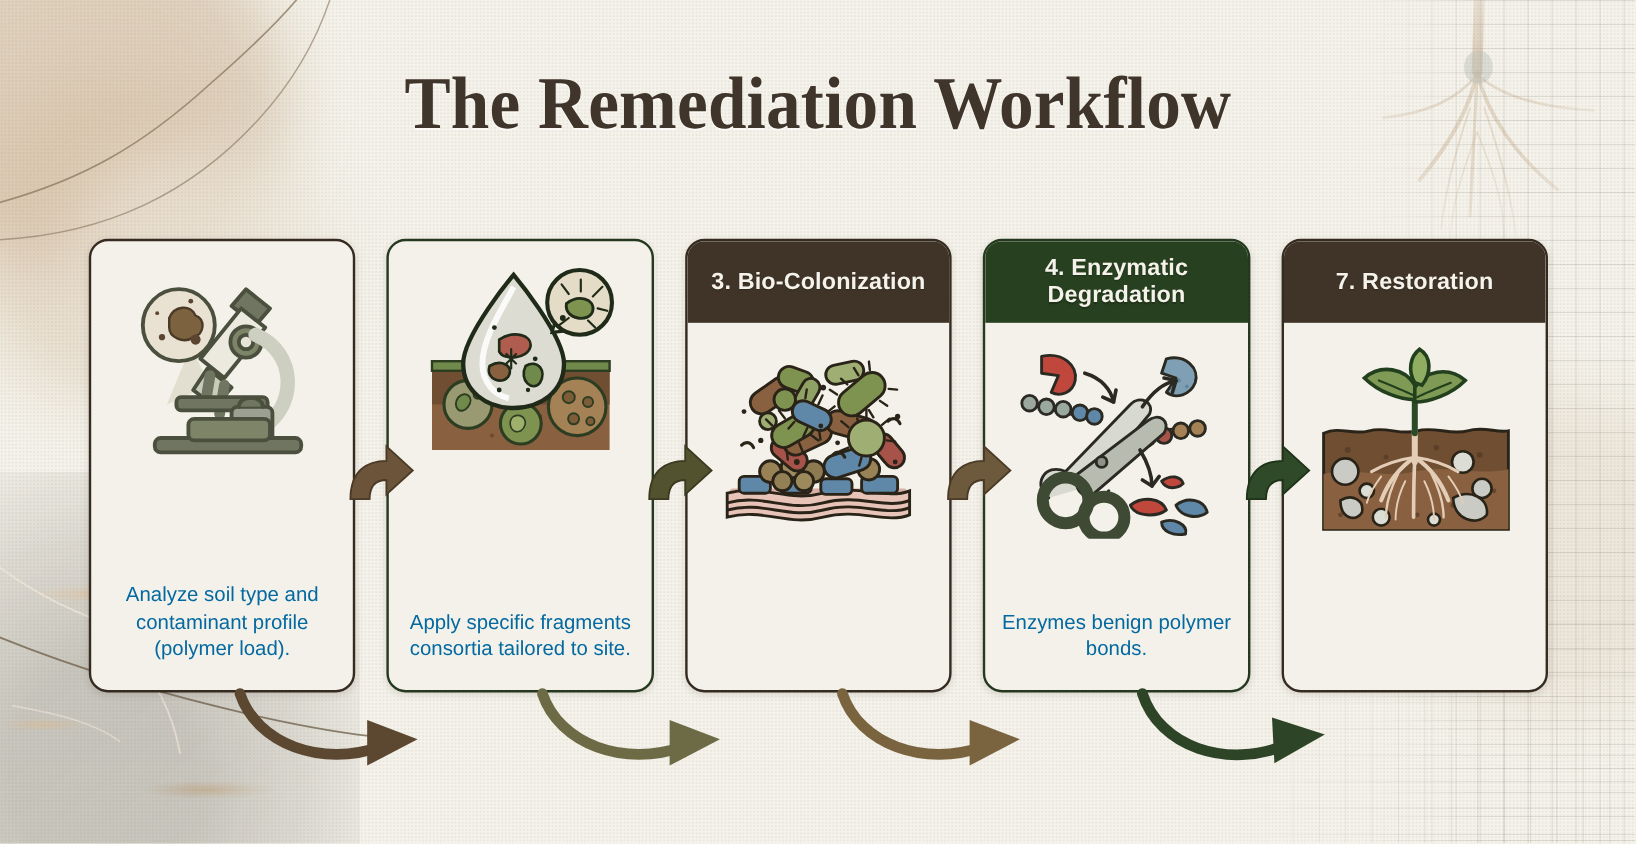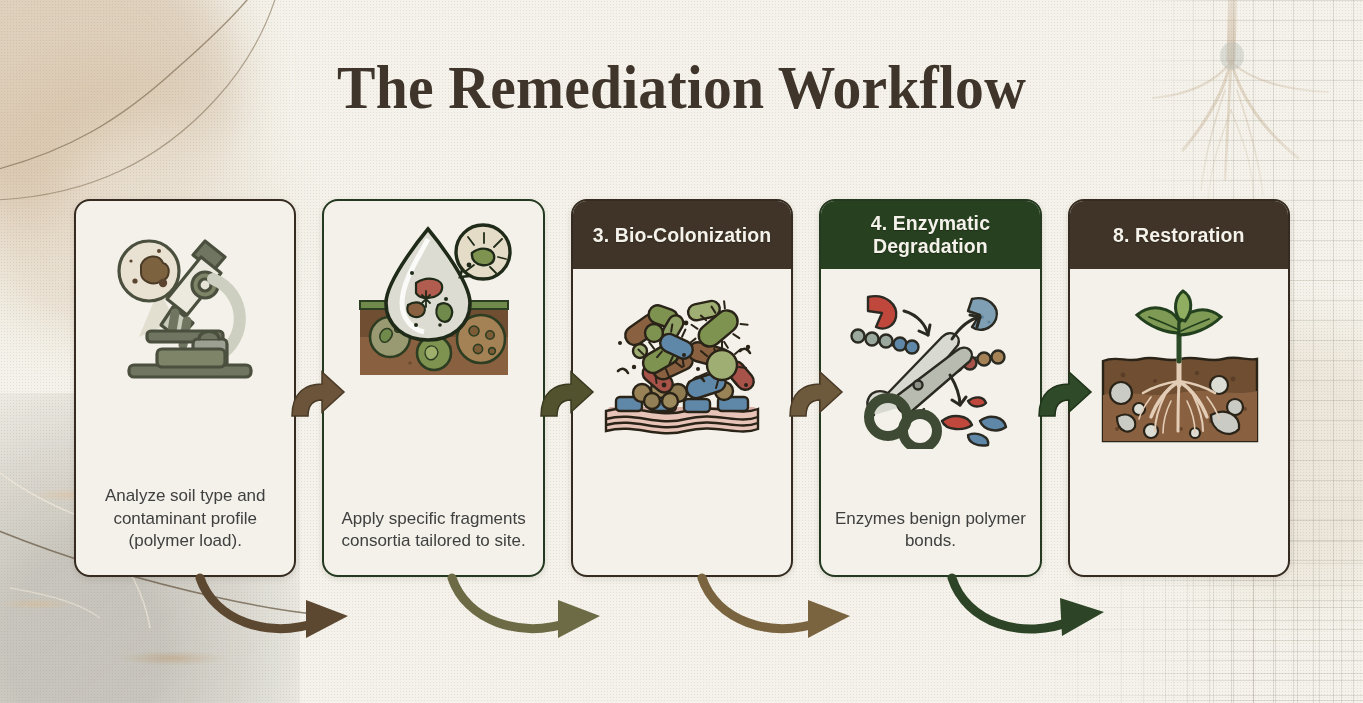--- a/index.html
+++ b/index.html
@@ -105,21 +105,21 @@
     padding:6px 12px 14px;
   }
   .icon-wrap{
     flex:0 0 auto;height:180px;width:100%;
     display:flex;align-items:center;justify-content:center;
     margin-top:4px;
   }
   .icon-wrap svg{display:block;}
   .card-text{
     margin-top:auto;margin-bottom:8px;
-    font-size:17px;line-height:1.33;color:#404040;text-align:center;
+    font-size:17px;line-height:1.33;color:#0369a1;text-align:center;
   }
 
   
   .arrow-mid{position:absolute;width:60px;height:60px;z-index:4;}
   .arrows-bottom{position:absolute;left:0;top:0;width:1363px;height:703px;pointer-events:none;z-index:3;}
 </style>
 </head>
 <body>
 
 <div class="bg">
@@ -387,21 +387,21 @@
             <path d="M134,132 C144,124 158,128 160,138 C152,144 138,142 134,132Z" fill="#5f87a8"></path>
             <path d="M122,146 C132,142 144,148 142,156 C132,158 122,154 122,146Z" fill="#5f87a8"></path>
           </g>
         </svg>
       </div>
       <div class="card-text">Enzymes benign polymer bonds.</div>
     </div>
   </div>
 
   <div class="card">
-    <div class="card-head brown">8. Restoration</div>
+    <div class="card-head brown">7. Restoration</div>
     <div class="card-body">
       <div class="icon-wrap">
         <svg width="172" height="160" viewBox="0 0 172 160">
           <path d="M10,72 C24,66 34,74 48,70 C62,66 74,74 88,70 C102,66 116,74 130,70 C144,66 154,72 164,70 L164,152 L10,152 Z" fill="#6f4e32" stroke="#2a2318" stroke-width="2.4"></path>
           <path d="M10,106 C34,100 58,110 86,104 C114,98 140,108 164,102 L164,152 L10,152 Z" fill="#8a6140" stroke="none"></path>
           <g fill="#4e3520" opacity=".6">
             <circle cx="30" cy="86" r="2.4"></circle>
               <circle cx="62" cy="92" r="2"></circle>
               <circle cx="104" cy="84" r="2.2"></circle>
             <circle cx="140" cy="90" r="2.4"></circle>

